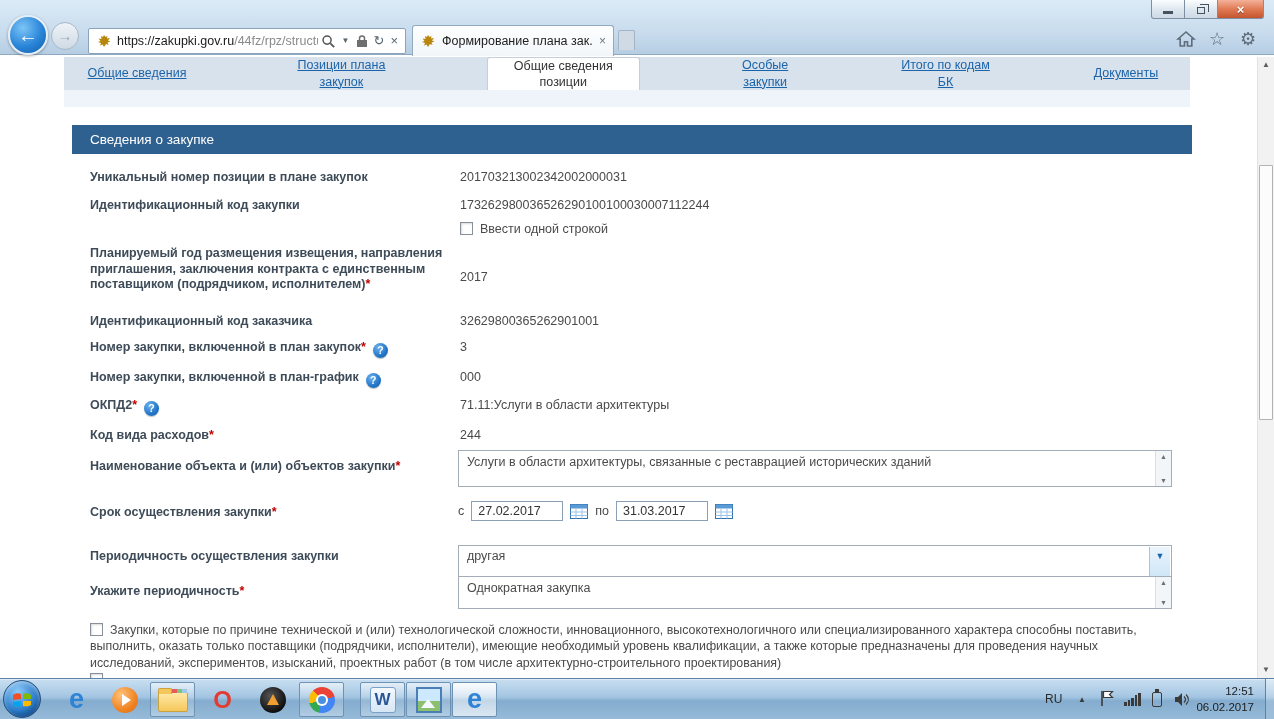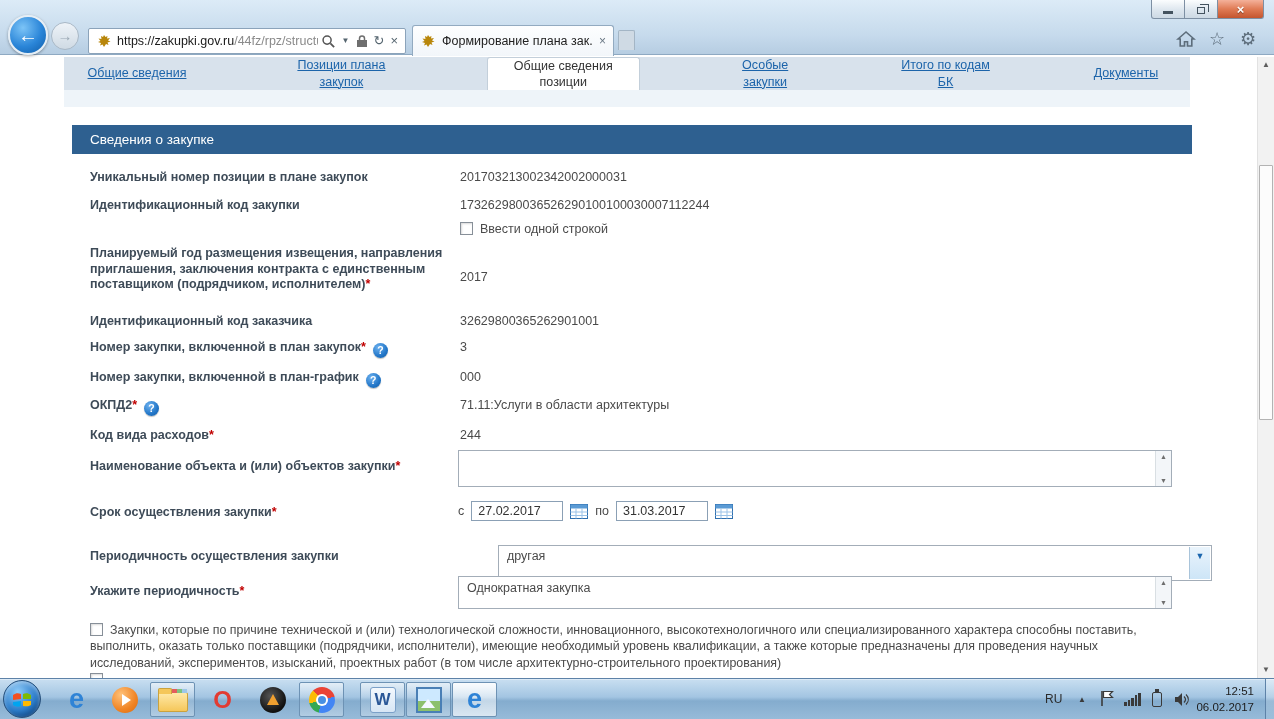--- a/index.html
+++ b/index.html
@@ -75,21 +75,21 @@
     box-shadow:inset 1px 1px 2px rgba(0,0,0,.15);vertical-align:-2px;margin-right:7px;flex:none;}
   .tbox{position:absolute;left:458px;width:714px;background:#fff;border:1px solid #a3adb8;}
   .tbox .txt{position:absolute;left:0;top:0;right:17px;padding:4px 8px;font-size:12.5px;color:#4a4a4a;line-height:1.25;}
   .tbox .sb{position:absolute;right:0;top:0;bottom:0;width:16px;background:#f3f6f9;border-left:1px solid #d9dfe3;}
   .sb .up{position:absolute;top:2px;left:0;width:100%;text-align:center;font-size:7px;color:#6e6e6e;}
   .sb .dn{position:absolute;bottom:2px;left:0;width:100%;text-align:center;font-size:7px;color:#6e6e6e;}
   .dates{display:flex;align-items:center;gap:7px;}
   .din{width:92px;height:20px;border:1px solid #8ba0b5;font-size:12.5px;color:#333;
     padding:0 6px;font-family:"Liberation Sans",sans-serif;}
   .cal{display:inline-block;width:18px;height:16px;}
-  .sel{position:absolute;left:458px;width:714px;height:36px;background:#fff;border:1px solid #a3adb8;margin-left:40px;}
+  .sel{position:absolute;left:458px;width:714px;height:36px;background:#fff;border:1px solid #a3adb8;}
   .sel .stxt{position:absolute;left:8px;top:3px;font-size:12.5px;color:#4a4a4a;}
   .sel .sbtn{position:absolute;right:1px;top:1px;bottom:1px;width:21px;
     background:linear-gradient(#eaf4fc,#cde5f7);border-left:1px solid #a9c4da;
     color:#1b66ae;font-size:9px;text-align:center;line-height:19px;}
   .para{position:absolute;left:90px;width:1080px;font-size:12.4px;color:#4a4a4a;line-height:1.32;}
 
   
   .taskbar{position:absolute;left:0;bottom:0;width:1274px;height:41px;
     background:linear-gradient(#c9dff1,#a3c5e2 45%,#84acce 55%,#97bbd9);
     border-top:1px solid #5d82a8;box-shadow:inset 0 1px 0 #ddebf7;z-index:10;}
@@ -263,20 +263,21 @@
   </div>
 
   <div class="row" style="top:372px">
     <div class="lbl"><span>Код вида расходов</span><span class="req">*</span></div>
     <div class="val">244</div>
   </div>
 
   <div class="row" style="top:394px">
     <div class="lbl" style="top:9px"><span>Наименование объекта и (или) объектов закупки</span><span class="req">*</span></div>
     <div class="tbox" style="top:0;height:37px">
+      <div class="txt">Услуги в области архитектуры, связанные с реставрацией исторических зданий</div>
       <div class="sb">
           <span class="up">▲</span>
           <span class="dn">▼</span>
         </div>
     </div>
   </div>
 
   <div class="row" style="top:445px">
     <div class="lbl" style="top:4px"><span>Срок осуществления закупки</span><span class="req">*</span></div>
     <div class="val" style="left:458px">

